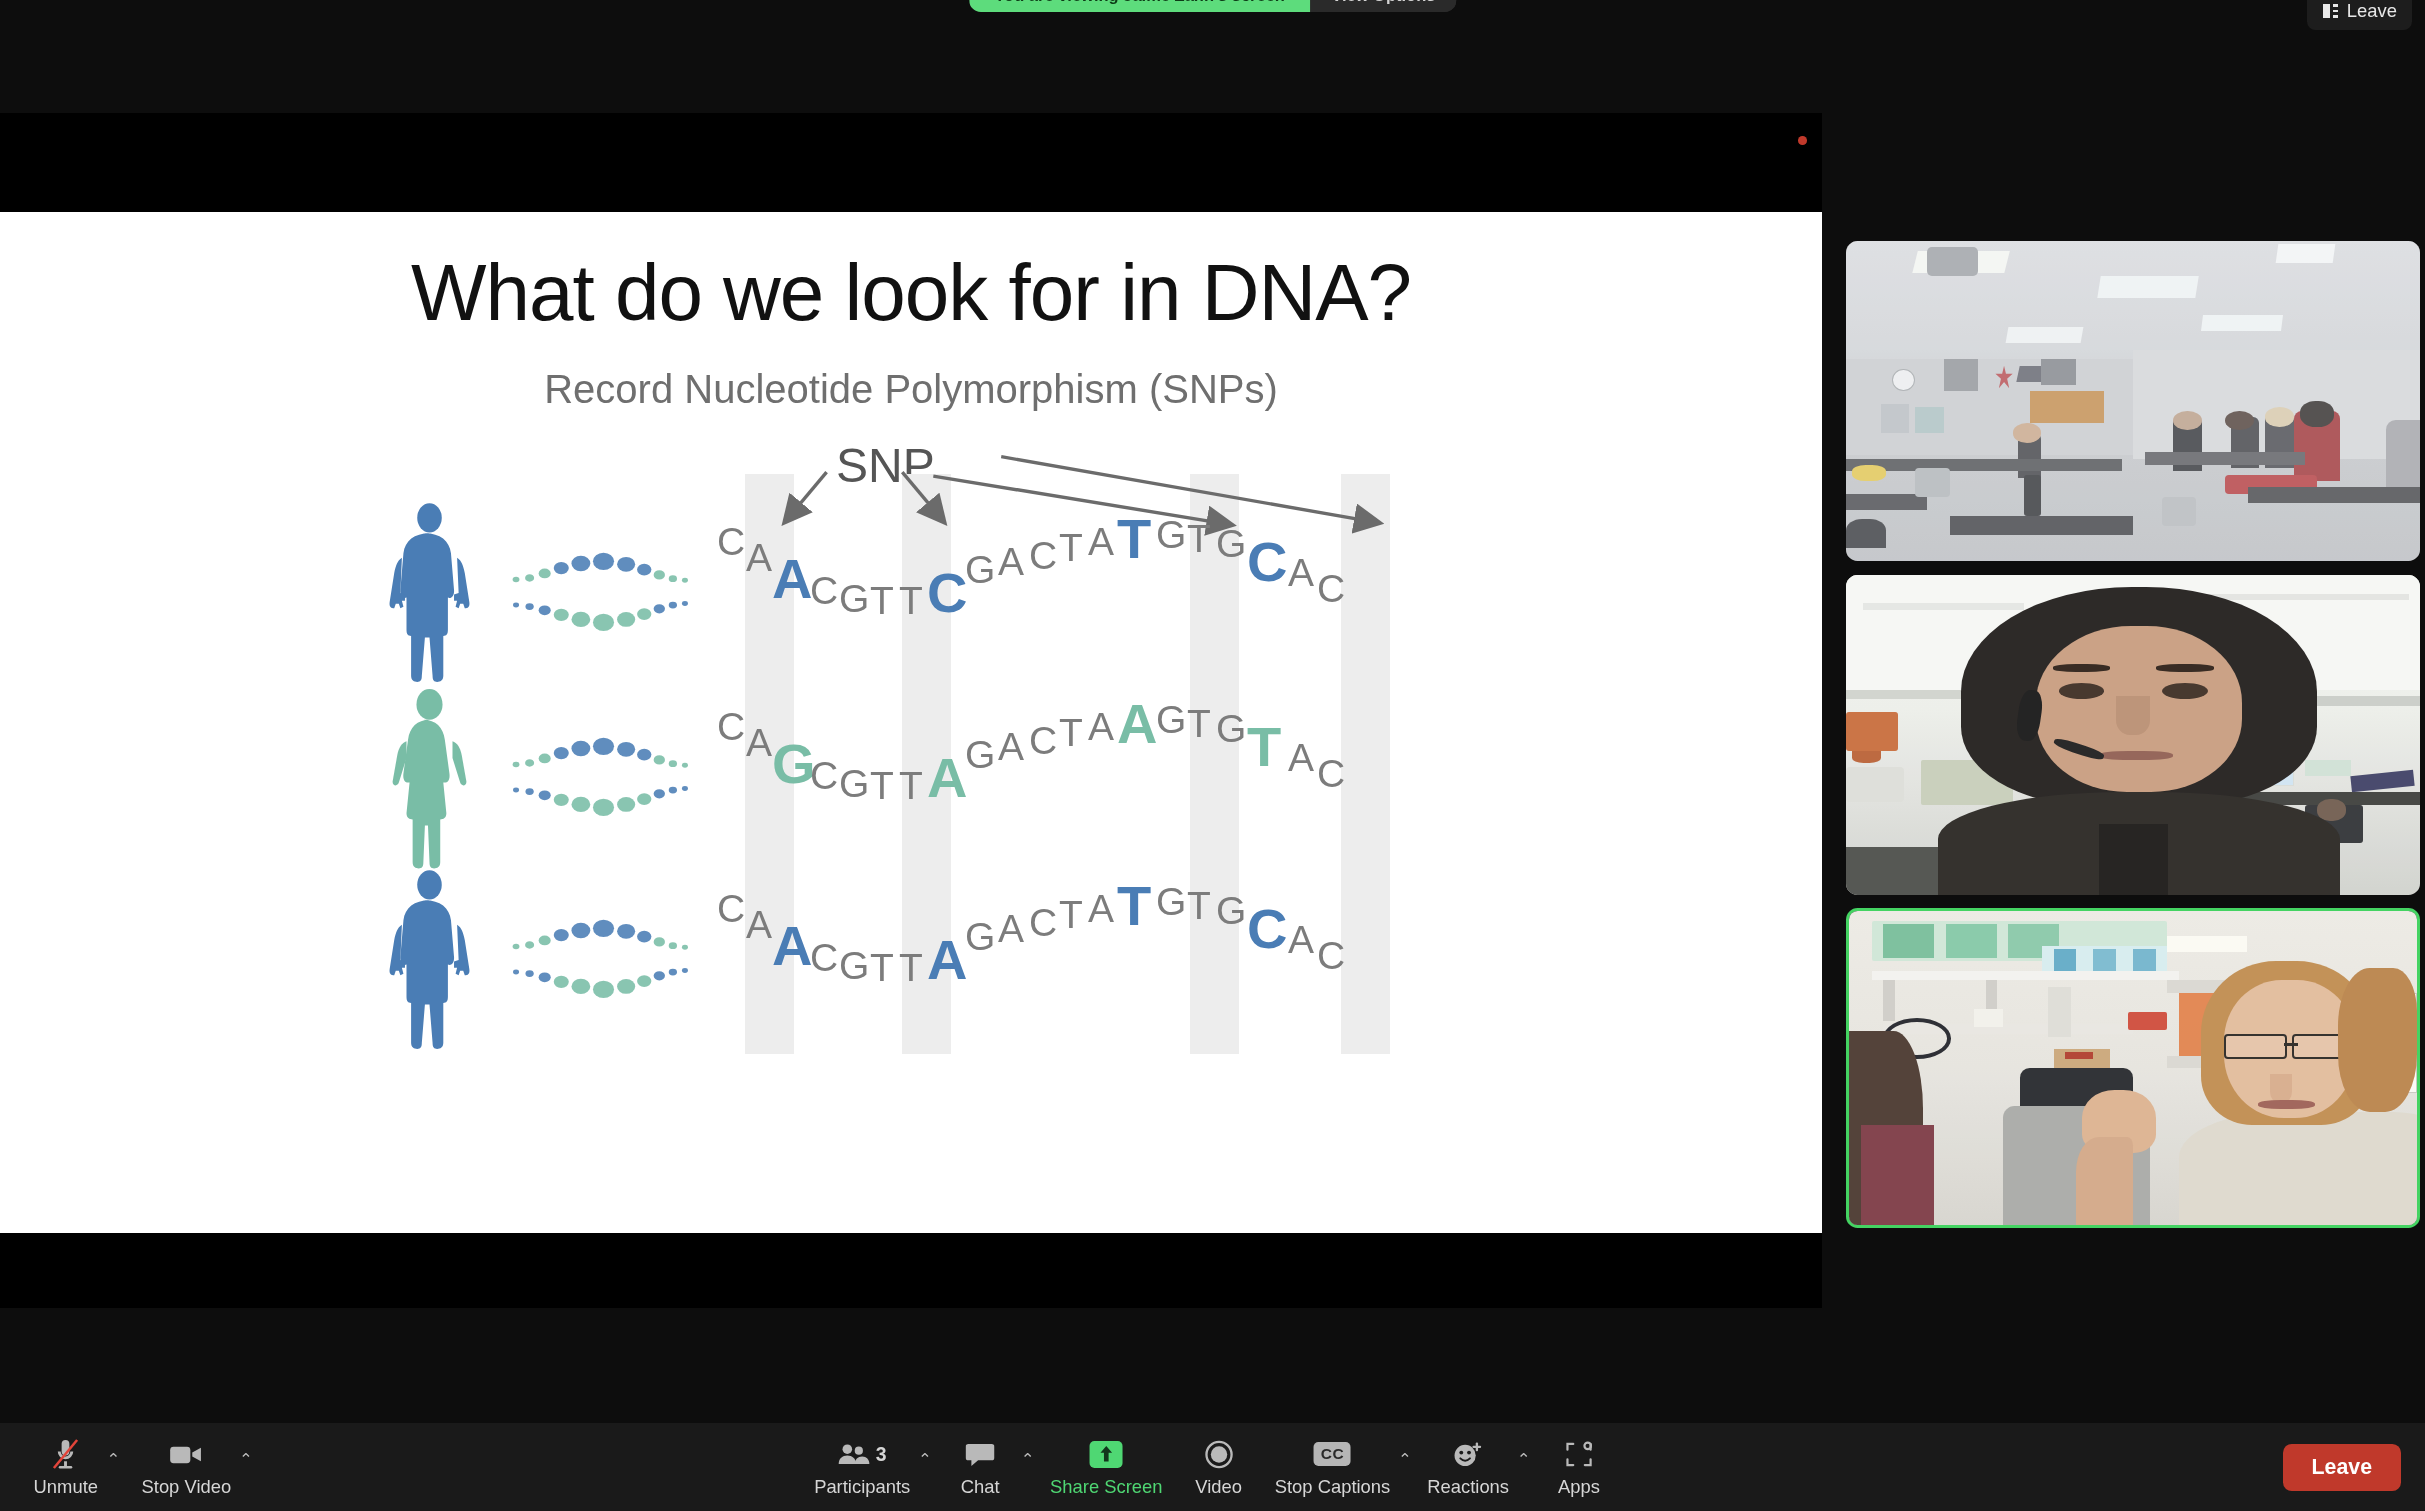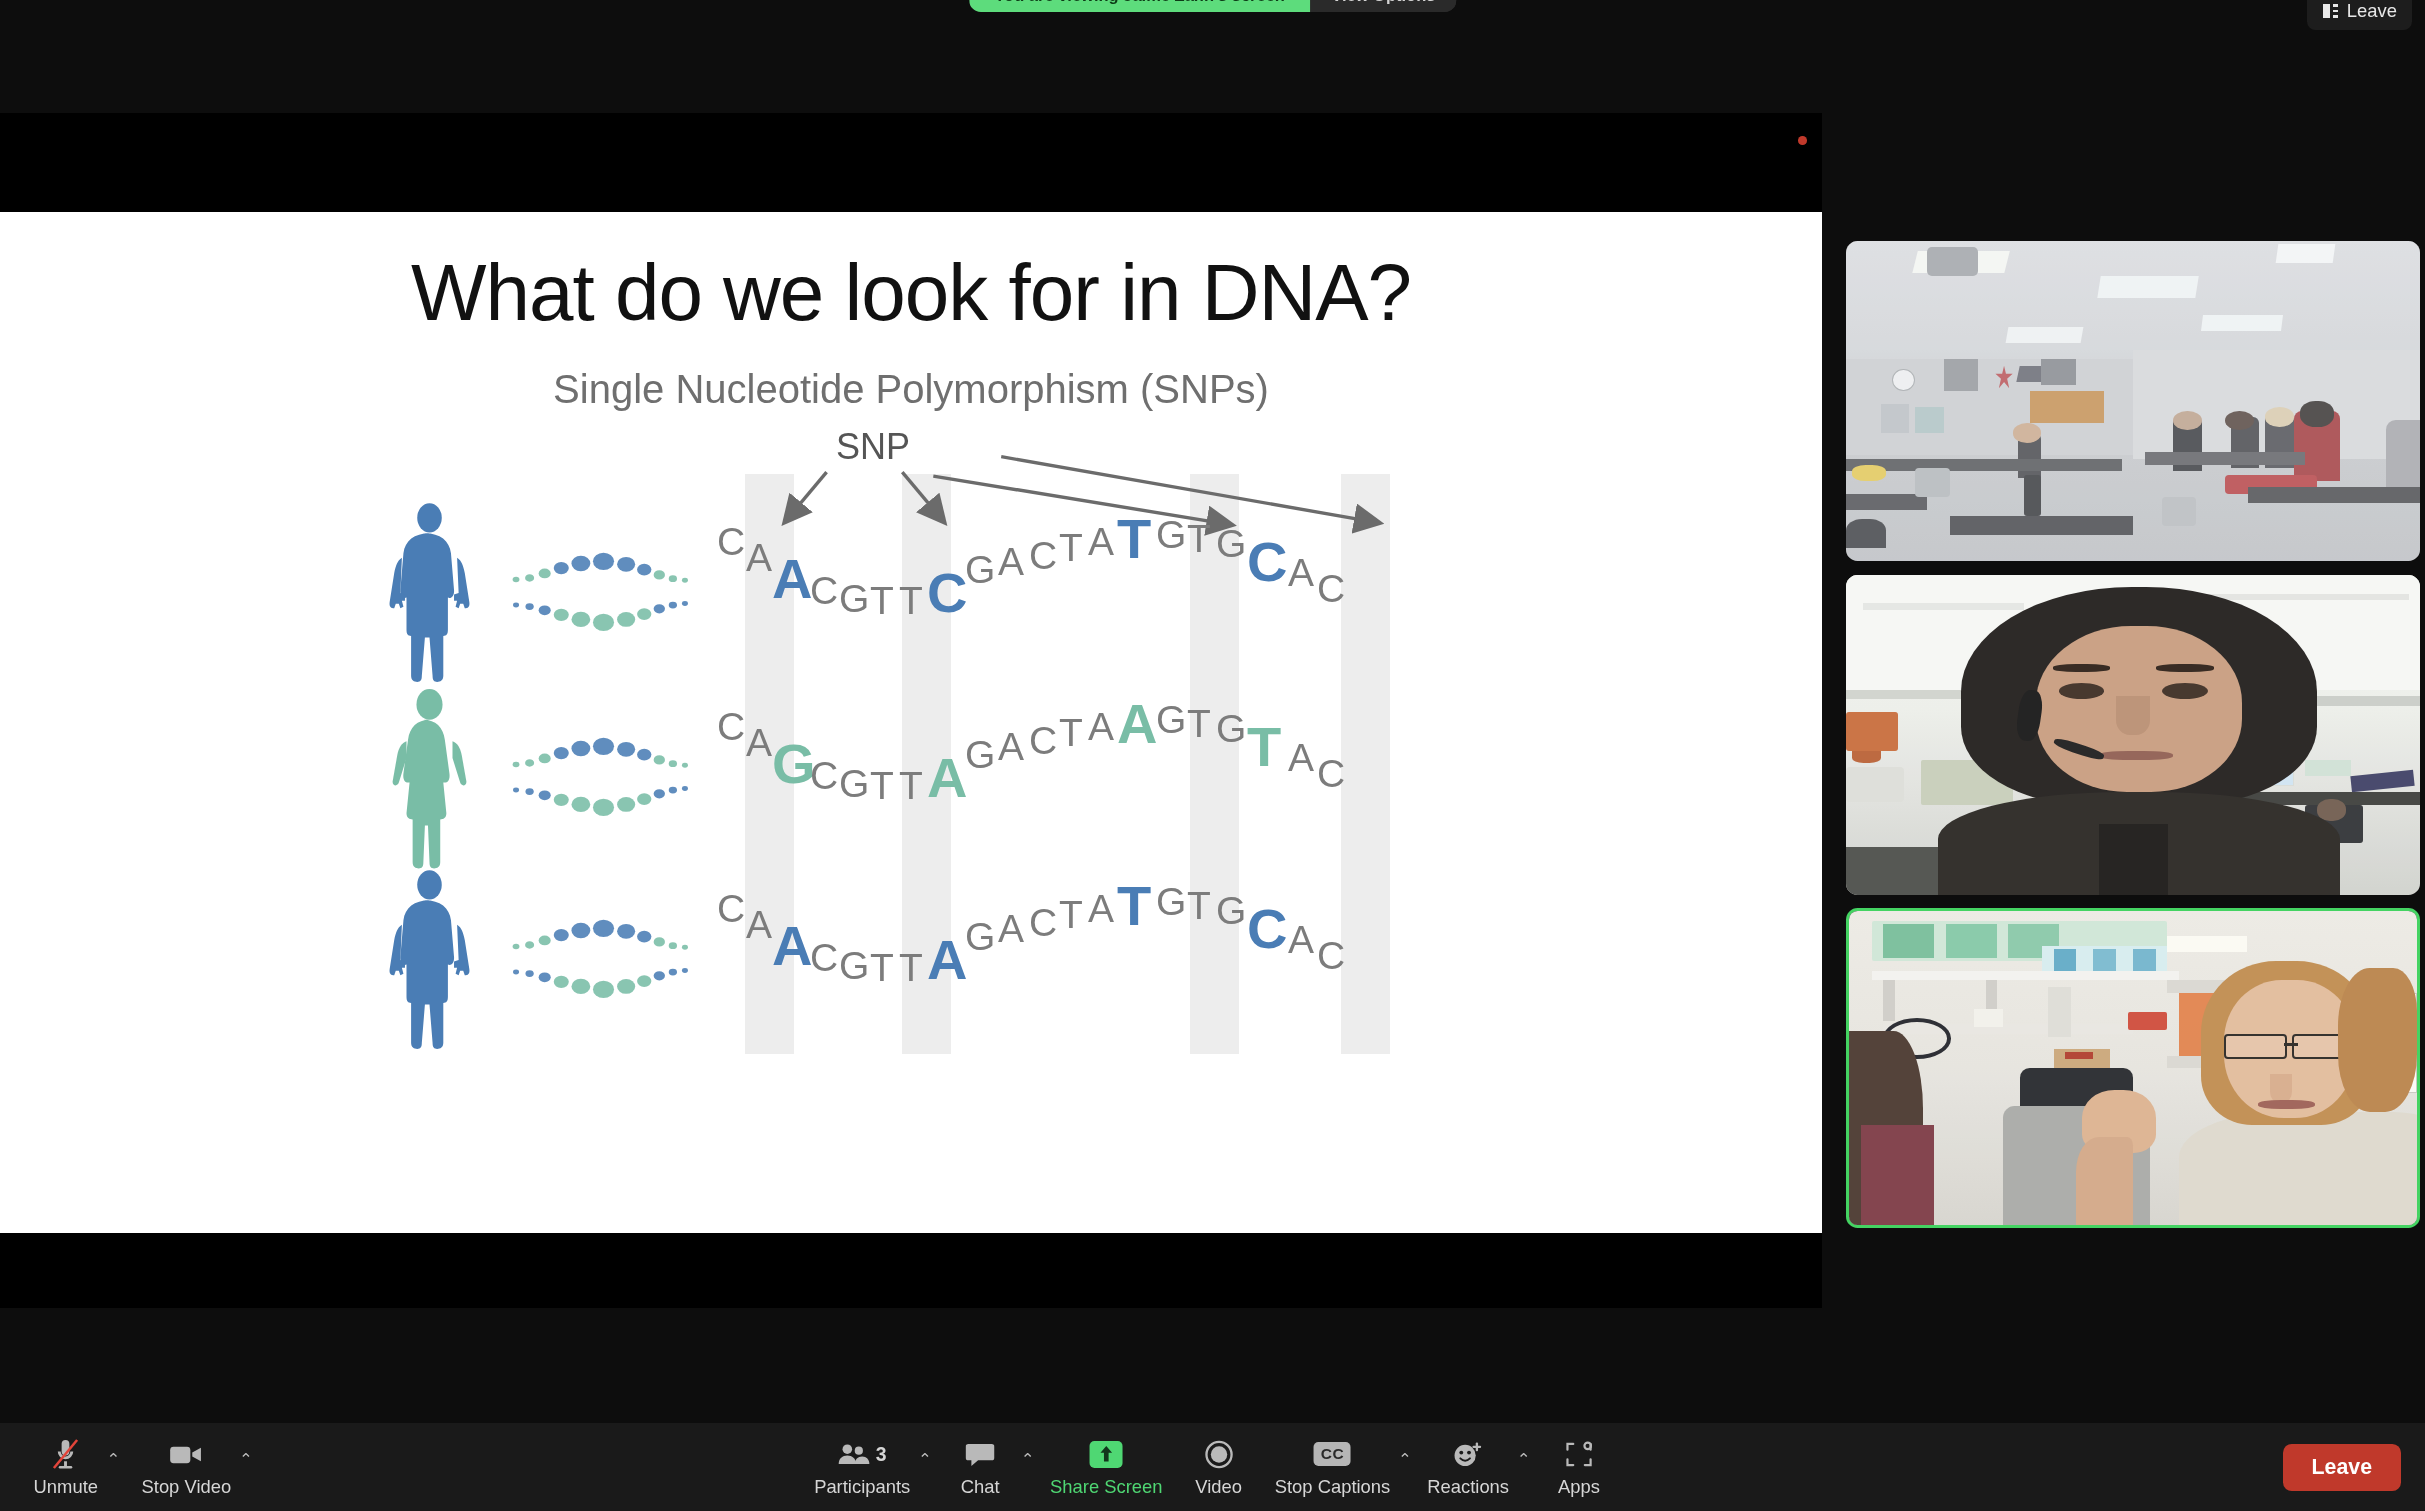--- a/index.html
+++ b/index.html
@@ -57,22 +57,22 @@
     position: absolute; left: 0; right: 0; top: 35px;
     text-align: center; font-size: 80px; color: #111;
     font-family: "Liberation Sans", sans-serif;
     letter-spacing: -1px;
   }
   .slide-subtitle {
     position: absolute; left: 0; right: 0; top: 155px;
     text-align: center; font-size: 40px; color: #6f6f6f;
   }
   .snp-label {
-    position: absolute; left: 836px; top: 214px;
-    font-size: 36px; color: #555;
+    position: absolute; left: 836px; top: 226px;
+    font-size: 48px; color: #555;
   }
 
   
   .arrows { position: absolute; left: 0; top: 0; width: 1822px; height: 1021px; pointer-events: none; }
 
   
   .rows { position: absolute; left: 0; top: 0; width: 1822px; height: 1021px; }
   .row {
     position: absolute; left: 378px; width: 1359px; height: 184px;
     display: flex; align-items: center;
@@ -179,21 +179,21 @@
     </span>
     <span>Leave</span>
   </div>
 
   <div class="shared-stage">
     <span class="shared-dot"></span>
 
     <div class="slide">
 
       <div class="slide-title">What do we look for in DNA?</div>
-      <div class="slide-subtitle">Single Nucleotide Polymorphism (SNPs)</div>
+      <div class="slide-subtitle">Record Nucleotide Polymorphism (SNPs)</div>
       <div class="snp-label">SNP</div>
 
       <div id="bands">
           <div class="band" style="left: 745px;"></div>
           <div class="band" style="left: 902px;"></div>
           <div class="band" style="left: 1190px;"></div>
           <div class="band" style="left: 1341px;"></div>
         </div>
 
       <svg class="arrows" viewBox="0 0 1878 1052">

